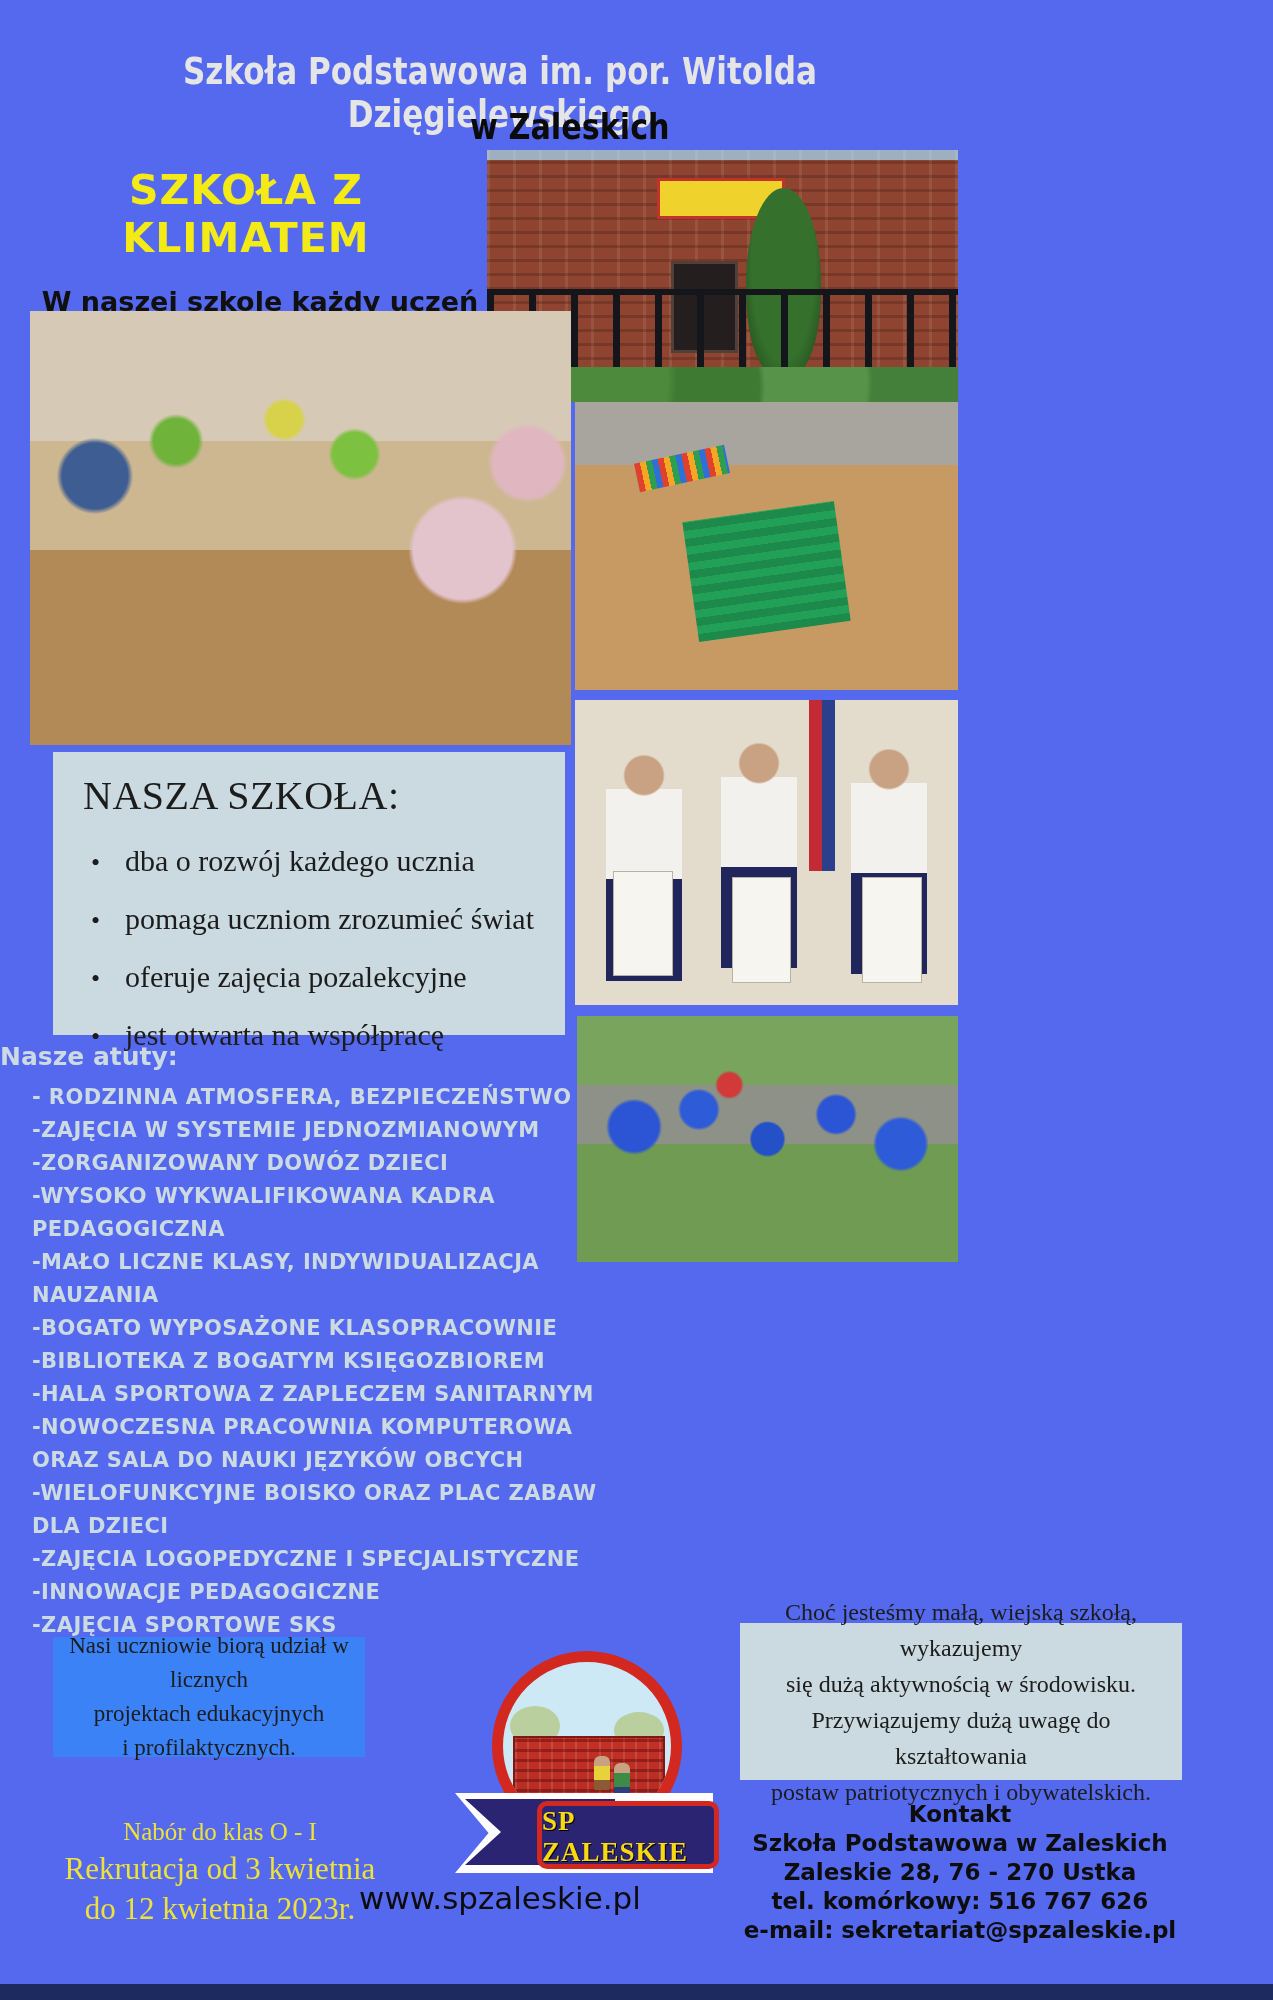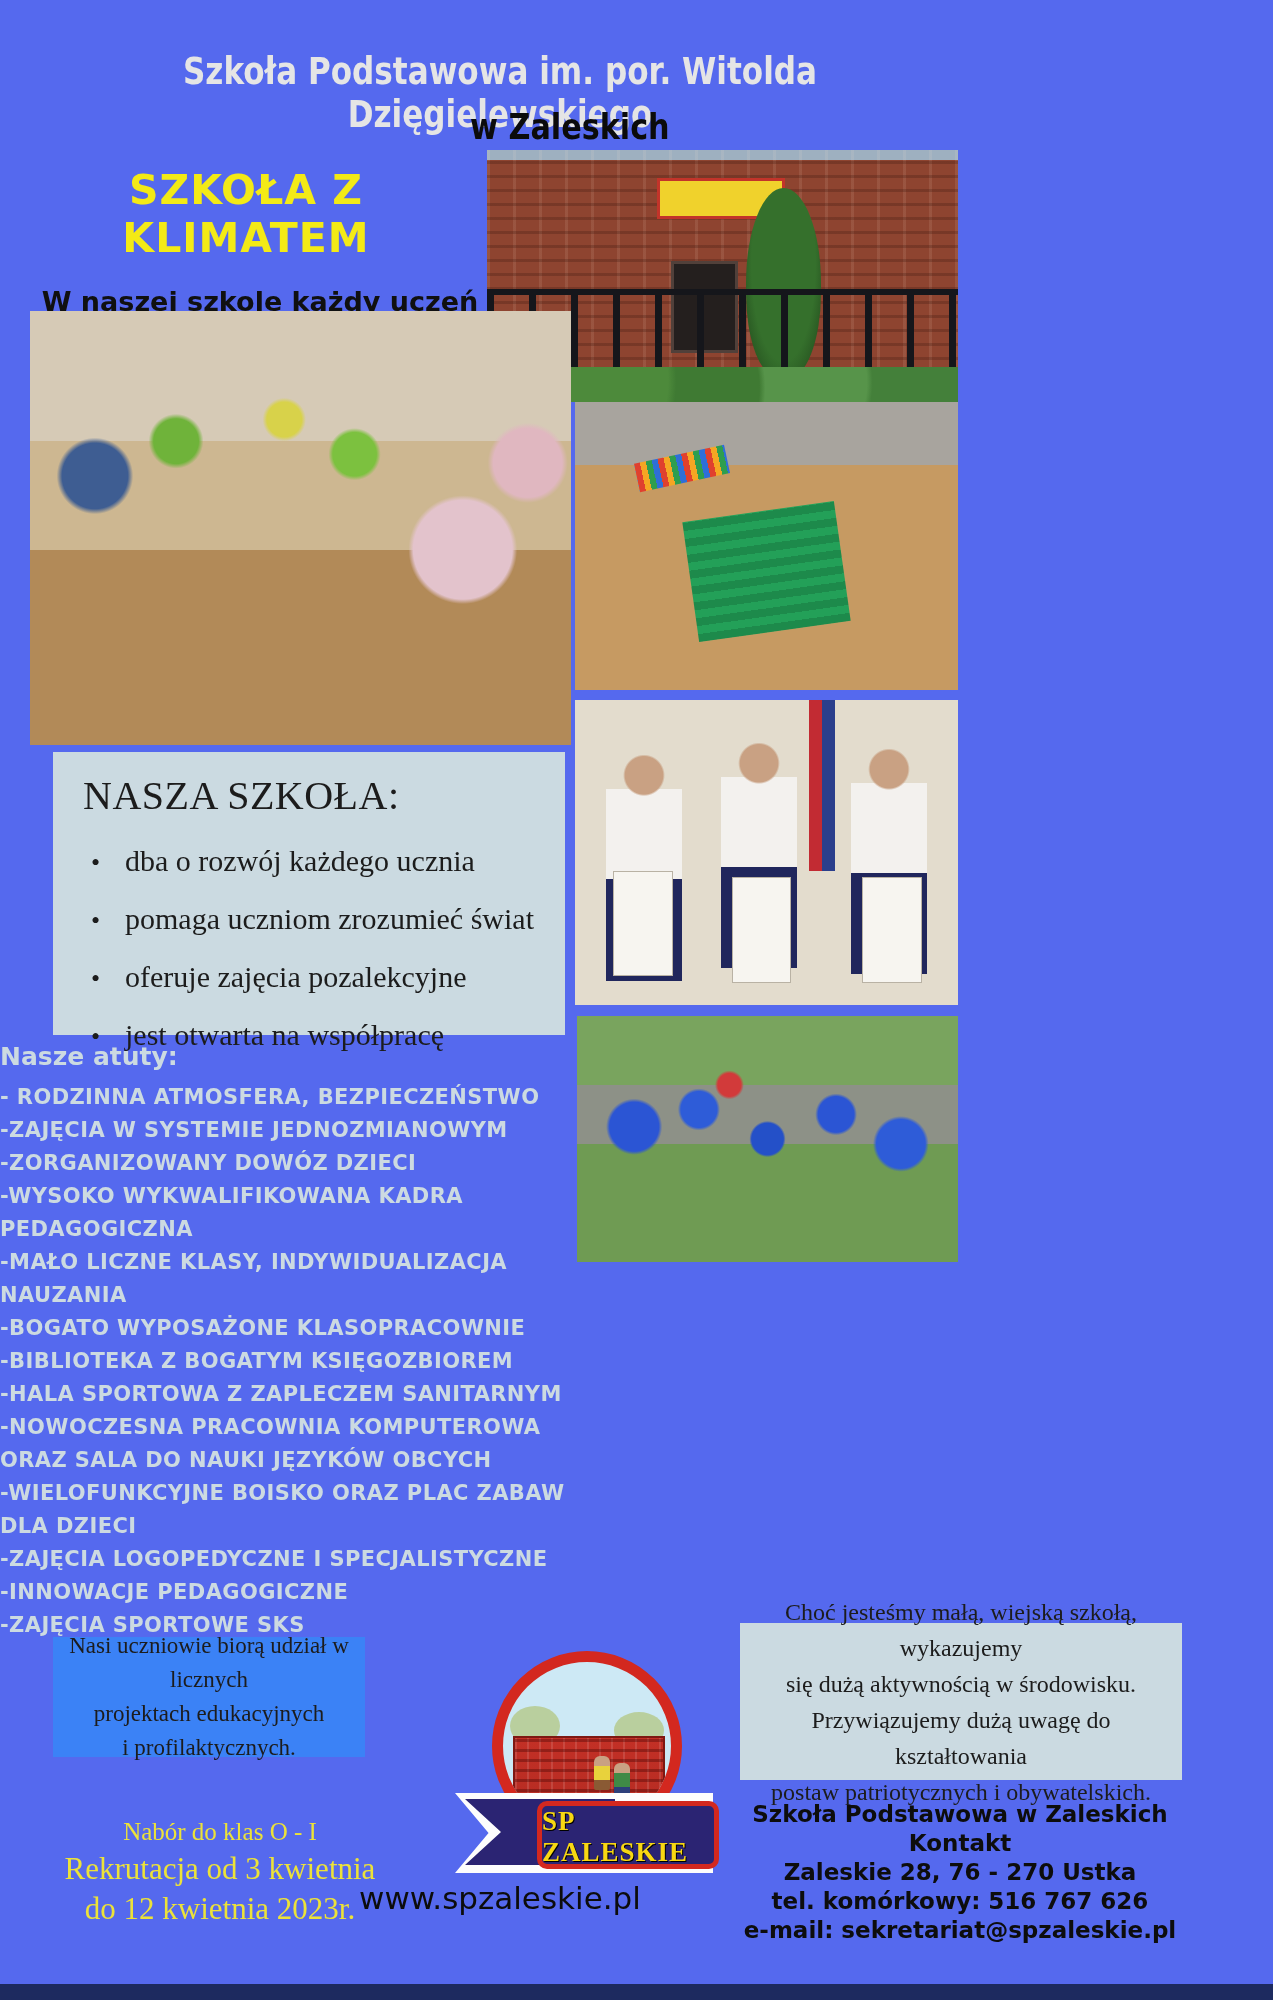--- a/index.html
+++ b/index.html
@@ -89,21 +89,21 @@
     font-family:"Liberation Serif",serif;color:#1c1c1c;box-sizing:border-box;padding:20px 10px 0 30px;}
   .our-school-heading{font-size:40px;letter-spacing:.5px;}
   .our-school-list{margin:14px 0 0 8px;}
   .bullet-row{display:flex;align-items:baseline;font-size:30px;line-height:56px;}
   .bullet-dot{width:34px;font-size:26px;}
 
   
   .strengths{left:0;top:1042px;width:600px;text-align:left;
     font-family:"DejaVu Sans",sans-serif;color:#ccdae1;}
   .strengths-heading{font-weight:700;font-size:25px;margin-bottom:10px;}
-  .strength-item{font-weight:700;font-size:21px;line-height:33px;letter-spacing:.4px;}
+  .strength-item{font-weight:700;font-size:21px;line-height:33px;letter-spacing:.4px;margin-left:32px;}
 
   
   .projects-box{left:53px;top:1637px;width:312px;height:120px;background:#3b82f6;
     font-family:"Liberation Serif",serif;font-size:23px;line-height:34px;color:#1c1c1c;
     display:flex;align-items:center;justify-content:center;box-sizing:border-box;padding:4px 8px;}
   .community-box{left:740px;top:1623px;width:442px;height:157px;background:#cbdae1;
     font-family:"Liberation Serif",serif;font-size:24px;line-height:36px;color:#1c1c1c;
     display:flex;align-items:center;justify-content:center;box-sizing:border-box;padding:8px 6px;}
 
   
@@ -237,22 +237,22 @@
     <div class="ribbon-white"></div>
     <div class="ribbon-navy"></div>
     <div class="logo-plate">
       <span class="logo-plate-text">SP ZALESKIE</span>
     </div>
   </div>
 
   <div class="abs ctr website">www.spzaleskie.pl</div>
 
   <div class="abs ctr contact">
+    <div>Kontakt</div>
     <div>Szkoła Podstawowa w Zaleskich</div>
-    <div>Kontakt</div>
     <div>Zaleskie 28, 76 - 270 Ustka</div>
     <div>tel. komórkowy: 516 767 626</div>
     <div>e-mail: sekretariat@spzaleskie.pl</div>
   </div>
 
   <div class="abs ctr recruit">
     <div class="recruit-line1">Nabór do klas O - I</div>
     <div class="recruit-line2">Rekrutacja od 3 kwietnia</div>
     <div class="recruit-line3">do 12 kwietnia 2023r.</div>
   </div>

